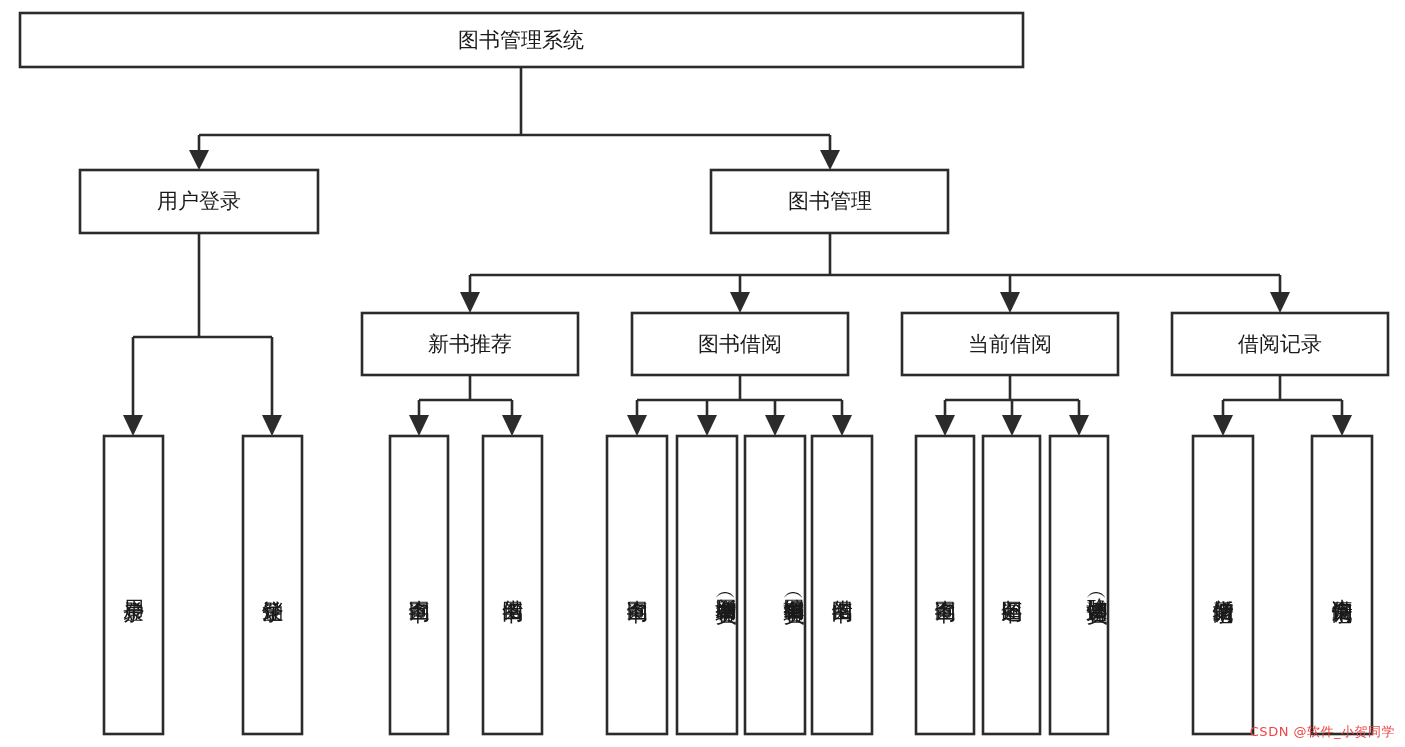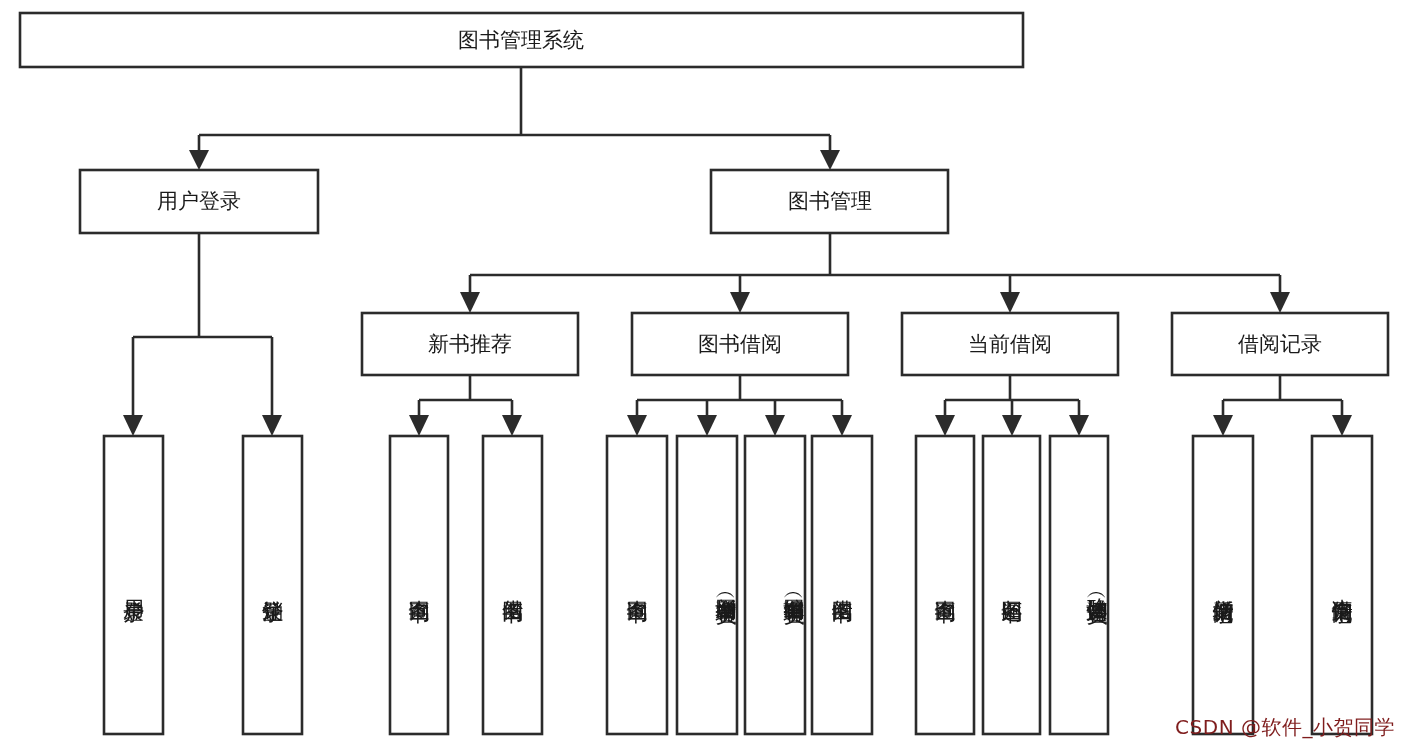--- a/index.html
+++ b/index.html
@@ -59,22 +59,22 @@
     letter-spacing: 1px;
     white-space: nowrap;
     text-align: center;
     pointer-events: none;
   }
   .watermark {
     position: absolute;
     right: 10px;
     bottom: 6px;
     font-family: "DejaVu Sans", "Liberation Sans", sans-serif;
-    font-size: 20px;
-    color: #7f1d1d;
+    font-size: 13px;
+    color: #ef4444;
     white-space: nowrap;
     letter-spacing: 0.5px;
   }
 </style>
 </head>
 <body>
 
 <div id="diagram-root">
 
   <svg id="flow" viewBox="0 0 1405 747" xmlns="http://www.w3.org/2000/svg">

